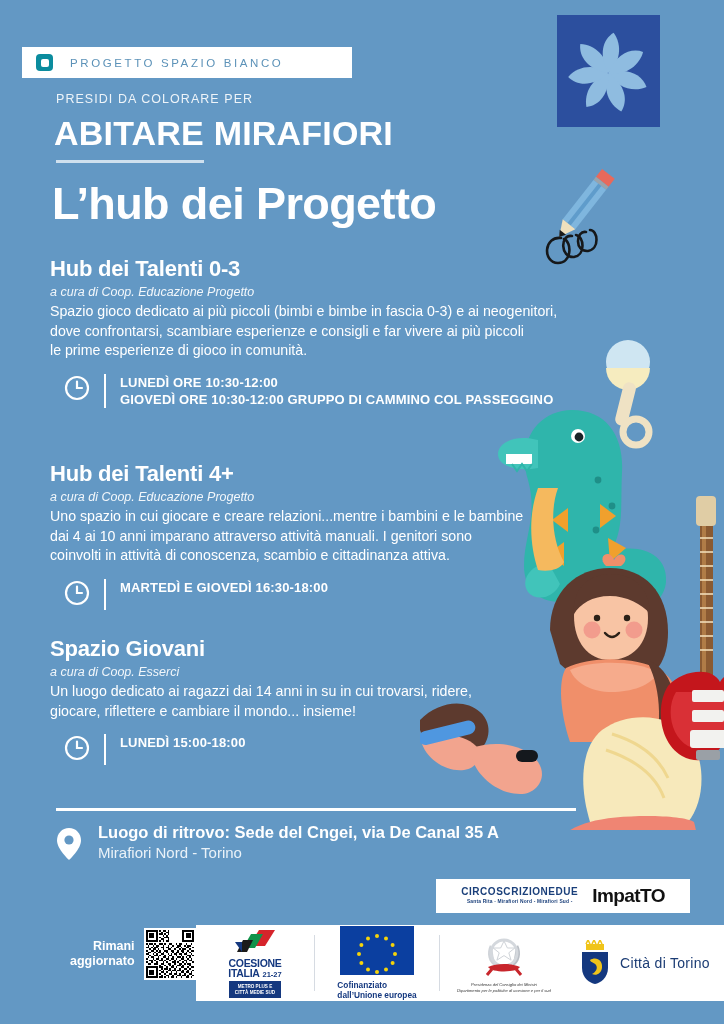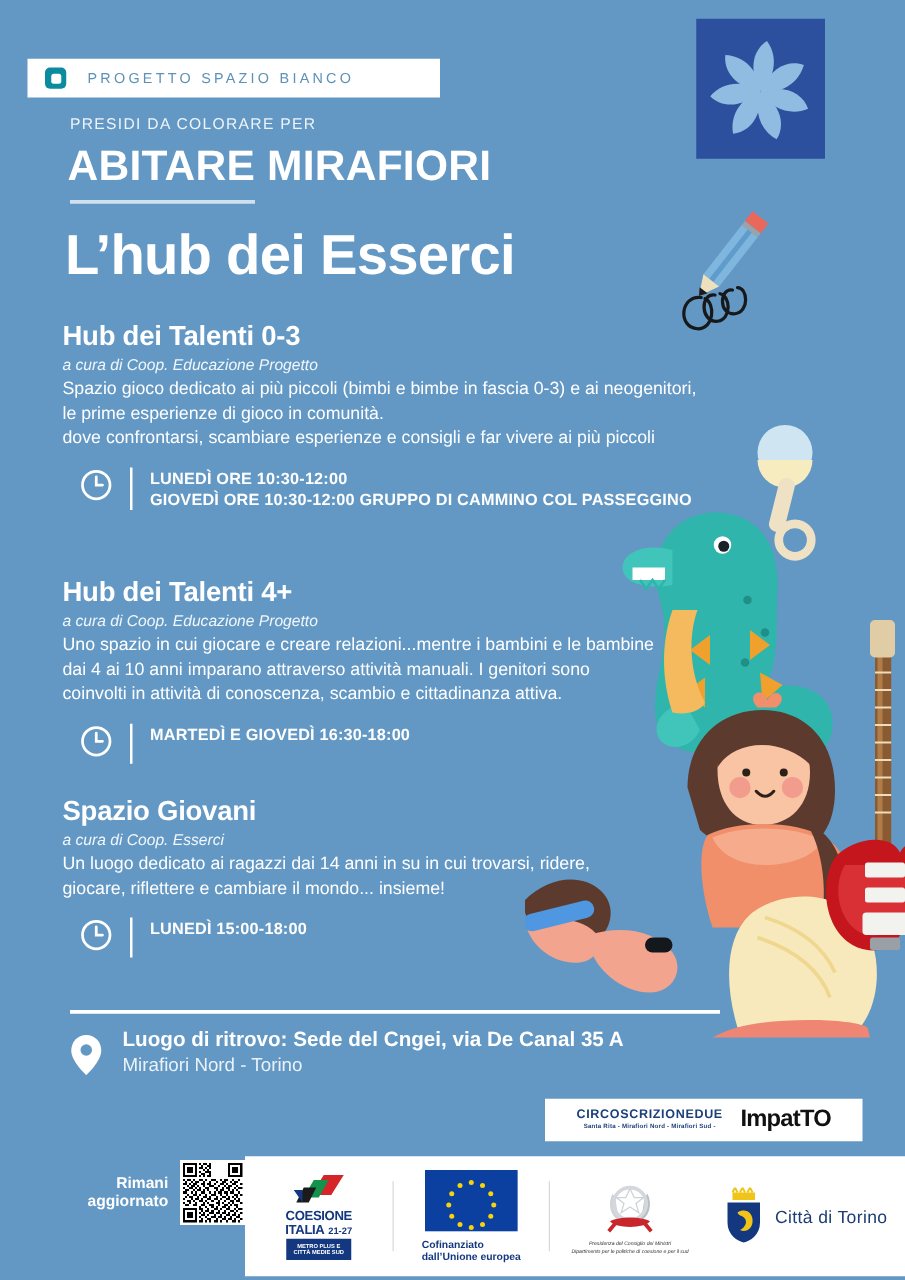--- a/index.html
+++ b/index.html
@@ -98,21 +98,21 @@
   .impatto { font-size:19px; font-weight:bold; color:#111; letter-spacing:-0.6px; font-family:"Liberation Sans", sans-serif;}
 
   
   .qr-wrap { position:absolute; left:70px; top:928px; display:flex; align-items:center; }
   .qr-label { font-size:12.5px; font-weight:bold; color:#ffffff; line-height:15px; text-align:right; }
   .qr-code { margin-left:9px; width:52px; height:52px; background:#fff; padding:2px; }
 
   
   .footer {
     position:absolute; left:196px; top:925px;
-    width:528px; height:96px; background:#ffffff;
+    width:528px; height:76px; background:#ffffff;
     display:flex; align-items:center;
   }
   .fl { display:flex; flex-direction:column; align-items:center; justify-content:center; }
   .fdiv { width:1px; height:56px; background:#d6dbe2; }
 
   .coes-wrap { width:64px; display:flex; flex-direction:column; align-items:center;}
   .coes-txt { font-size:10.5px; font-weight:bold; color:#14387f; line-height:10.5px; letter-spacing:-0.3px;}
   .coes-yr { font-size:7.5px; font-weight:bold; color:#14387f; }
   .coes-rib { background:#14387f; color:#fff; font-size:4.6px; font-weight:bold; line-height:5.6px; padding:2.5px 6px 3px 6px; text-align:center; margin-top:2px;}
 
@@ -159,21 +159,21 @@
         <g transform="rotate(308.4)">
             <path d="M0,0 C 20,-6 34,2 38,14 C 24,20 8,14 0,0 Z"></path>
           </g>
       </g>
     </svg>
   </div>
 
   <div class="kicker">PRESIDI DA COLORARE PER</div>
   <div class="maintitle">ABITARE MIRAFIORI</div>
   <div class="rule-under"></div>
-  <div class="hubtitle">L’hub dei Esserci</div>
+  <div class="hubtitle">L’hub dei Progetto</div>
 
   <svg style="position:absolute;left:520px;top:160px;" width="110" height="110" viewBox="0 0 110 110">
     <g transform="rotate(38 55 55)">
       <rect x="48" y="2" width="16" height="10" fill="#e8695b"></rect>
       <rect x="48" y="12" width="16" height="4" fill="#9aa3ab"></rect>
       <rect x="48" y="16" width="16" height="50" fill="#7fb6de"></rect>
       <rect x="54" y="16" width="4" height="50" fill="#5f9ccb"></rect>
       <polygon points="48,66 64,66 56,82" fill="#efe0bd"></polygon>
       <polygon points="52,76 60,76 56,82" fill="#1b1b1b"></polygon>
     </g>
@@ -275,22 +275,22 @@
       <rect x="34" y="148" width="38" height="18" rx="3" fill="#f2f2ef"></rect>
       <rect x="40" y="168" width="24" height="10" rx="2" fill="#9aa0a6"></rect>
     </g>
   </svg>
 
   <div class="section" style="top:256px;">
     <div class="sec-title">Hub dei Talenti 0-3</div>
     <div class="sec-sub">a cura di Coop. Educazione Progetto</div>
     <div class="sec-body">
       <div>Spazio gioco dedicato ai più piccoli (bimbi e bimbe in fascia 0-3) e ai neogenitori,</div>
+      <div>dove confrontarsi, scambiare esperienze e consigli e far vivere ai più piccoli</div>
       <div>le prime esperienze di gioco in comunità.</div>
-      <div>dove confrontarsi, scambiare esperienze e consigli e far vivere ai più piccoli</div>
     </div>
     <div class="timerow">
       <span class="clock-ic">
         <svg width="26" height="26" viewBox="0 0 26 26">
             <circle cx="13" cy="13" r="11" fill="none" stroke="#fff" stroke-width="2.2"></circle>
             <path d="M13,6.5 L13,13 L18,13" fill="none" stroke="#fff" stroke-width="2.2" stroke-linecap="round"></path>
           </svg>
       </span>
       <span class="time-div"></span>
       <span class="time-lines">

